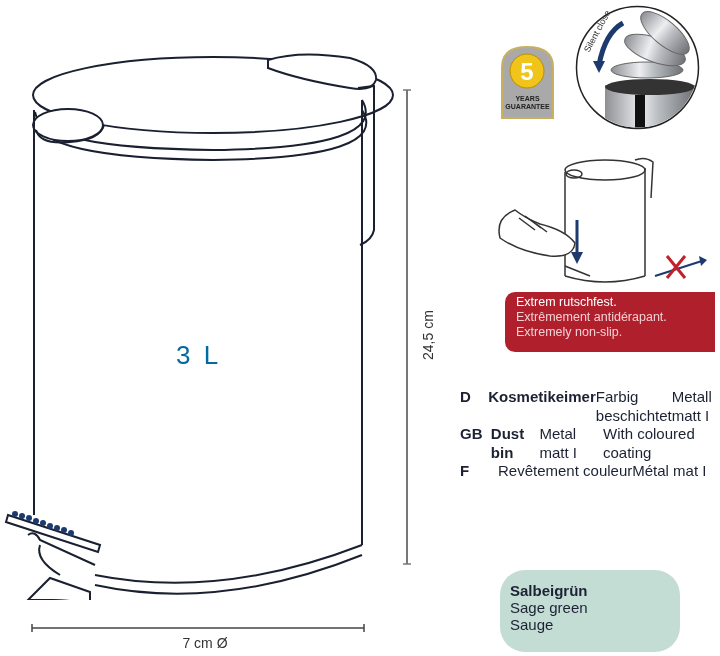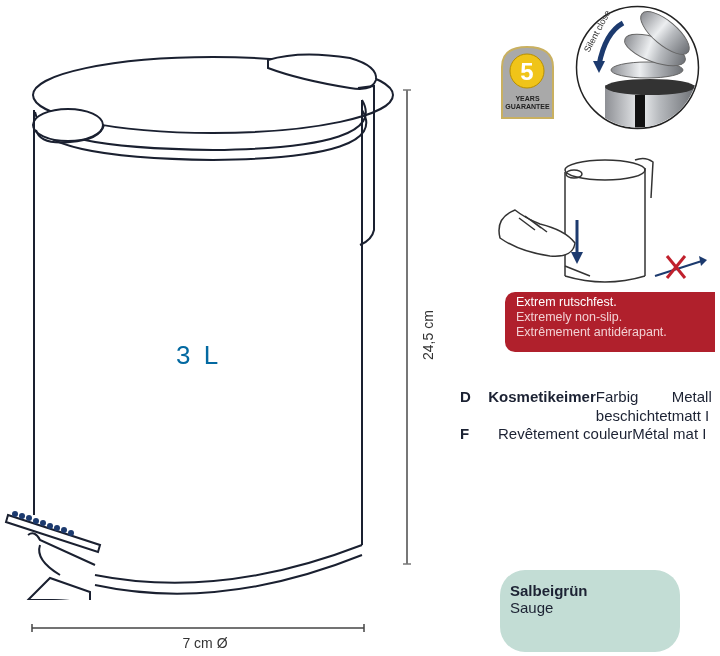--- a/index.html
+++ b/index.html
@@ -146,38 +146,47 @@
   <line x1="160" y1="128" x2="210" y2="112" stroke="#1c3a6e" stroke-width="2"></line>
   <path d="M204 108 L212 112 L206 118 Z" fill="#1c3a6e"></path>
   <g stroke="#c0202c" stroke-width="3">
     <line x1="172" y1="108" x2="190" y2="130"></line>
       <line x1="190" y1="108" x2="172" y2="130"></line>
   </g>
 </svg>
 
 <div class="abs warning-box">
   <div class="l1">Extrem rutschfest.</div>
+  <div class="l2">Extrêmement antidérapant.</div>
   <div class="l2">Extremely non-slip.</div>
-  <div class="l2">Extrêmement antidérapant.</div>
 </div>
 
 <div class="abs lang-block">
   <div class="lang-row">
     <div class="lang-code">D</div>
     <div class="lang-lines">
       <div class="lang-title">Kosmetikeimer</div>
       <div class="lang-desc">Farbig beschichtet</div>
       <div class="lang-desc">Metall matt I</div>
+    </div>
+  </div>
+  <div class="lang-row">
+    <div class="lang-code">GB</div>
+    <div class="lang-lines">
+      <div class="lang-title">Dust bin</div>
+      <div class="lang-desc">Metal matt I</div>
+      <div class="lang-desc">With coloured coating</div>
     </div>
   </div>
   <div class="lang-row">
     <div class="lang-code">F</div>
     <div class="lang-lines">
       <div class="lang-desc">Revêtement couleur</div>
       <div class="lang-desc">Métal mat I</div>
     </div>
   </div>
 </div>
 
 <div class="abs color-swatch">
   <div class="sw-title">Salbeigrün</div>
+  <div class="sw-line">Sage green</div>
   <div class="sw-line">Sauge</div>
 </div>
 
 </body></html>

